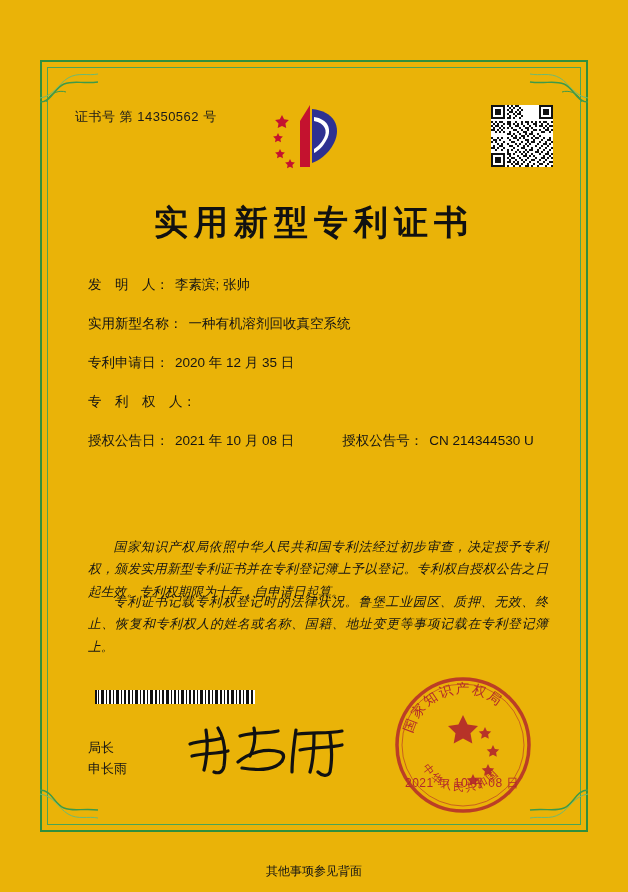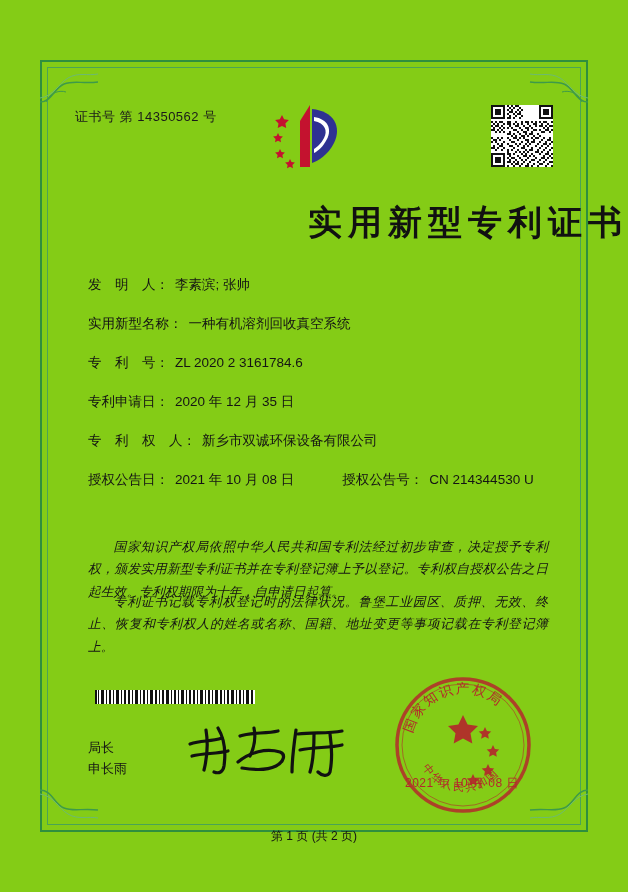--- a/index.html
+++ b/index.html
@@ -6,21 +6,21 @@
   body{
     width:628px;height:892px;
     background:#ffffff;
     font-family:"Liberation Sans", sans-serif;
     color:#1a1a1a;
     position:relative;
     overflow:hidden;
   }
   .page{
     position:absolute;inset:0;
-    background:#84cc16;
+    background:#eab308;
   }
   
   .border-outer{
     position:absolute;
     left:40px;top:60px;right:40px;bottom:60px;
     border:2px solid #2f8f3e;
     box-sizing:border-box;
   }
   .border-inner{
     position:absolute;
@@ -58,21 +58,21 @@
   .qr{
     position:absolute;
     right:75px;top:105px;
     width:62px;height:62px;
   }
   .qr canvas,.qr svg{display:block;}
 
   .title{
     position:absolute;
     left:0;right:0;top:200px;
-    text-align:right;
+    text-align:center;
     font-family:"DejaVu Serif", serif;
     font-weight:bold;
     font-size:34px;
     letter-spacing:6px;
     color:#111;
   }
 
   .fields{
     position:absolute;
     left:88px;top:275px;
@@ -471,33 +471,28 @@
     <div class="field-row">
       <span class="f-label">发　明　人：</span>
       <span class="f-value">李素滨; 张帅</span>
     </div>
 
     <div class="field-row">
       <span class="f-label">实用新型名称：</span>
       <span class="f-value">一种有机溶剂回收真空系统</span>
     </div>
 
-    <div class="field-row">
-      <span class="f-label">专　利　号：</span>
-      <span class="f-value">ZL 2020 2 3161784.6</span>
-    </div>
 
     <div class="field-row">
       <span class="f-label">专利申请日：</span>
       <span class="f-value">2020 年 12 月 35 日</span>
     </div>
 
     <div class="field-row">
       <span class="f-label">专　利　权　人：</span>
-      <span class="f-value">新乡市双诚环保设备有限公司</span>
     </div>
 
 
     <div class="row-two">
       <span class="seg">
         <span class="f-label">授权公告日：</span>
         <span class="f-value">2021 年 10 月 08 日</span>
       </span>
       <span class="seg seg-2">
         <span class="f-label">授权公告号：</span>
@@ -603,15 +598,15 @@
         <path d="M58 40 C70 30 86 26 100 30 C106 32 104 40 96 44 C88 48 74 48 62 46"></path>
         <path d="M116 8 C114 22 112 36 112 50"></path>
         <path d="M118 12 C132 10 148 12 162 9"></path>
         <path d="M134 12 C134 26 133 40 130 50"></path>
         <path d="M120 28 C134 25 150 26 162 23"></path>
         <path d="M150 12 C152 26 152 40 150 50 C148 55 142 54 138 50"></path>
       </g>
     </svg>
   </div>
 
-  <div class="page-num">第 1 页 (共 2 页)</div>
+  <div class="footer-note">其他事项参见背面</div>
 
 </div>
 
 </body></html>

